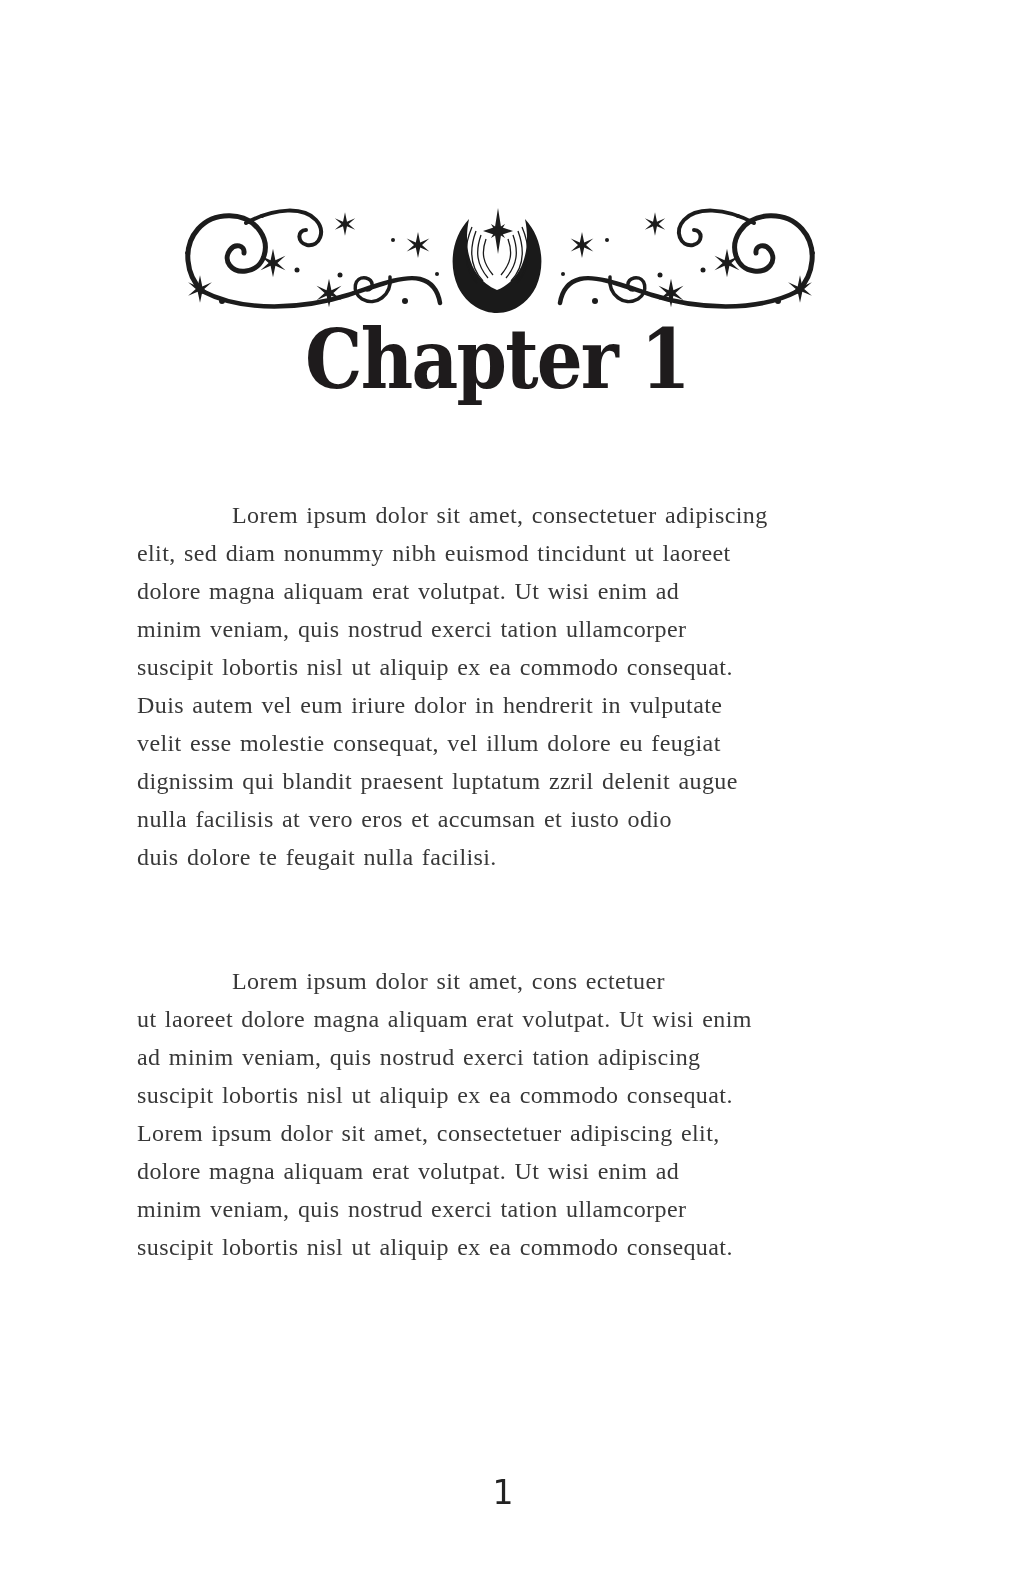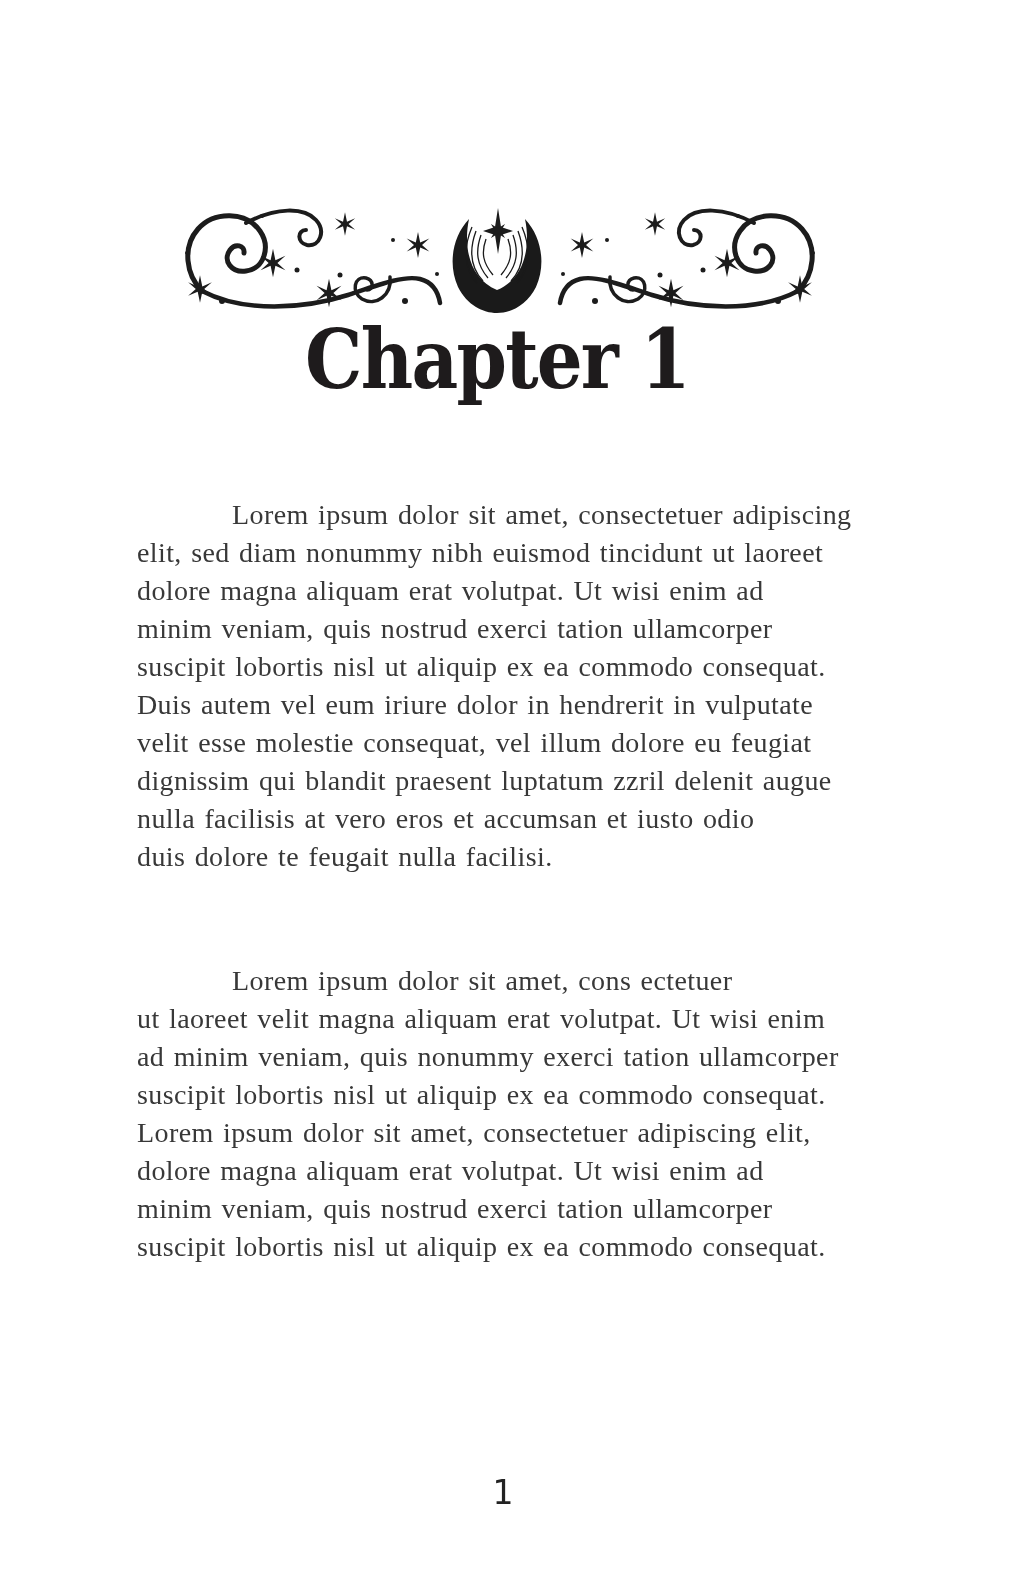--- a/index.html
+++ b/index.html
@@ -20,21 +20,21 @@
     font-weight:bold;
     font-size:82px;line-height:82px;
     letter-spacing:-2px;
     color:#1e1b1c;
     transform:scaleX(0.88);
     transform-origin:50% 50%;
   }
   .para{
     position:absolute;left:137px;width:800px;
     font-family:"Liberation Serif", serif;
-    font-size:28px;line-height:38px;
+    font-size:24px;line-height:38px;
     color:#383838;
     letter-spacing:0.4px;word-spacing:2px;
   }
   .para .line{white-space:nowrap;}
   .para .line:first-child{text-indent:95px;}
   .para1{top:496px;}
   .para2{top:962px;}
   .pagenum{
     position:absolute;left:0;top:1474px;width:1006px;
     text-align:center;
@@ -114,22 +114,22 @@
   <div class="line">suscipit lobortis nisl ut aliquip ex ea commodo consequat.</div>
   <div class="line">Duis autem vel eum iriure dolor in hendrerit in vulputate</div>
   <div class="line">velit esse molestie consequat, vel illum dolore eu feugiat</div>
   <div class="line">dignissim qui blandit praesent luptatum zzril delenit augue</div>
   <div class="line">nulla facilisis at vero eros et accumsan et iusto odio</div>
   <div class="line">duis dolore te feugait nulla facilisi.</div>
 </div>
 
 <div class="para para2">
   <div class="line">Lorem ipsum dolor sit amet, cons ectetuer</div>
-  <div class="line">ut laoreet velit magna aliquam erat volutpat. Ut wisi enim</div>
-  <div class="line">ad minim veniam, quis nonummy exerci tation ullamcorper</div>
+  <div class="line">ut laoreet dolore magna aliquam erat volutpat. Ut wisi enim</div>
+  <div class="line">ad minim veniam, quis nostrud exerci tation adipiscing</div>
   <div class="line">suscipit lobortis nisl ut aliquip ex ea commodo consequat.</div>
   <div class="line">Lorem ipsum dolor sit amet, consectetuer adipiscing elit,</div>
   <div class="line">dolore magna aliquam erat volutpat. Ut wisi enim ad</div>
   <div class="line">minim veniam, quis nostrud exerci tation ullamcorper</div>
   <div class="line">suscipit lobortis nisl ut aliquip ex ea commodo consequat.</div>
 </div>
 
 <div class="pagenum">1</div>
 
 </body></html>

